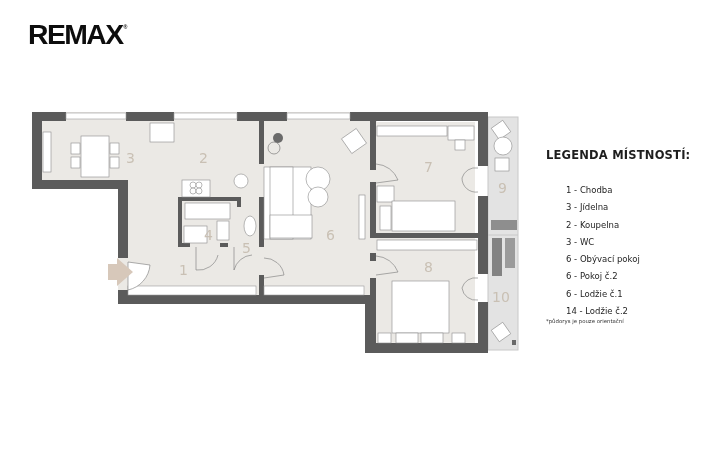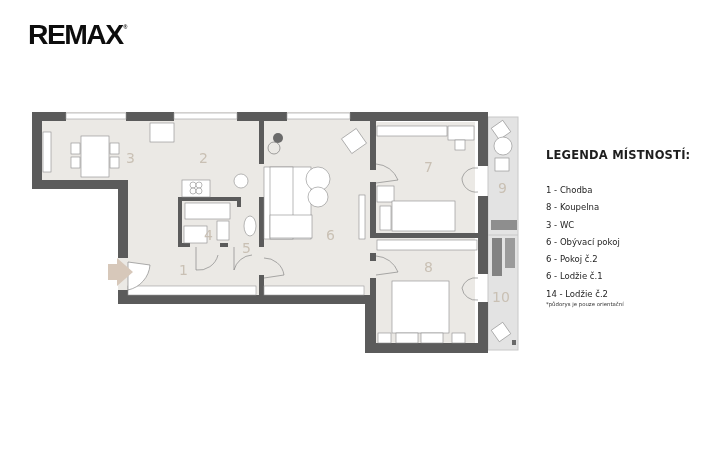--- a/index.html
+++ b/index.html
@@ -2,21 +2,21 @@
 <html><head>
 <meta charset="utf-8">
 <style>
   html,body{margin:0;padding:0;background:#fff;}
   body{width:702px;height:468px;position:relative;overflow:hidden;font-family:"DejaVu Sans",sans-serif;}
   .logo{position:absolute;left:28px;top:20px;font-family:"Liberation Sans",sans-serif;font-weight:900;font-size:27px;letter-spacing:-1.5px;color:#0d0d0d;transform:scaleX(1.05);transform-origin:left top;}
   .logo sup{font-size:5px;vertical-align:top;position:relative;top:4px;left:1px;}
   .plan{position:absolute;left:0;top:0;}
   .legend{position:absolute;left:546px;top:148px;color:#1e1e1e;}
   .legend-title{font-size:11.5px;font-weight:bold;letter-spacing:0.2px;margin-bottom:20px;}
-  .legend-item{font-size:8.5px;line-height:17.3px;}
+  .legend-item{font-size:8.5px;line-height:17.3px;margin-left:20px;}
   .legend-note{font-size:5.4px;color:#333;margin-top:-2px;}
   .rn{font-family:"DejaVu Sans",sans-serif;font-size:14px;fill:#c9c0b4;}
 </style>
 </head>
 <body>
 
 <div class="logo"><span>REMAX</span><sup>®</sup></div>
 
 <svg class="plan" width="702" height="468" viewBox="0 0 702 468">
 
@@ -150,20 +150,21 @@
     <text class="rn" x="424" y="172">7</text>
     <text class="rn" x="424" y="272">8</text>
     <text class="rn" x="498" y="193">9</text>
     <text class="rn" x="492" y="302">10</text>
   </g>
 </svg>
 
 <div class="legend">
   <div class="legend-title">LEGENDA MÍSTNOSTÍ:</div>
   <div class="legend-item">1 - Chodba</div>
-  <div class="legend-item">8 - Koupelna</div>
+  <div class="legend-item">3 - Jídelna</div>
+  <div class="legend-item">2 - Koupelna</div>
   <div class="legend-item">3 - WC</div>
   <div class="legend-item">6 - Obývací pokoj</div>
   <div class="legend-item">6 - Pokoj č.2</div>
   <div class="legend-item">6 - Lodžie č.1</div>
   <div class="legend-item">14 - Lodžie č.2</div>
   <div class="legend-note">*půdorys je pouze orientační</div>
 </div>
 
 </body></html>

